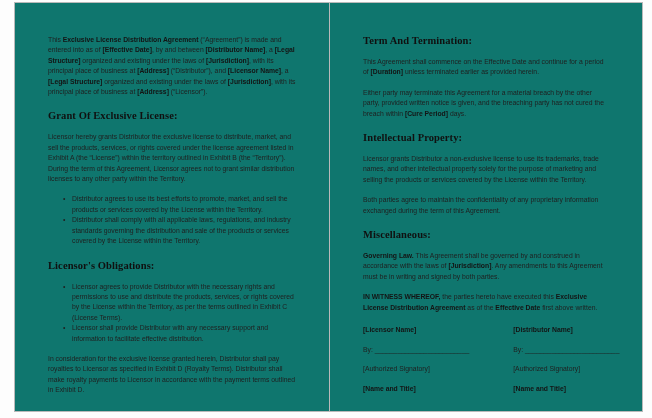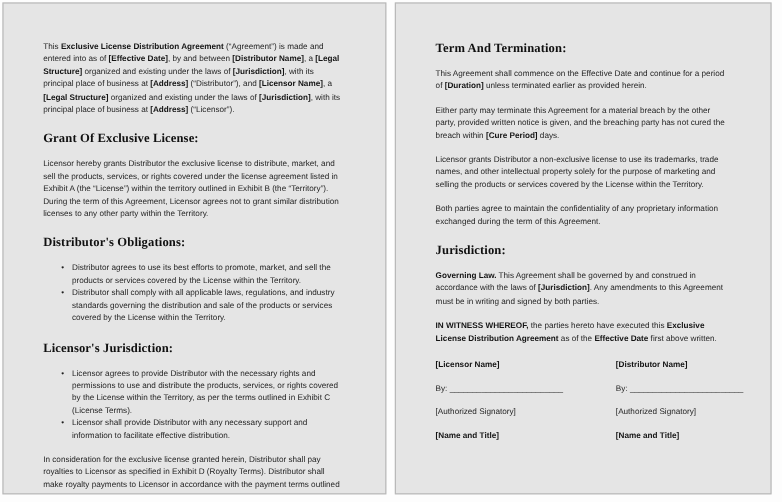--- a/index.html
+++ b/index.html
@@ -7,26 +7,26 @@
   body {
     background:#fdfdfd;
     font-family:"Liberation Sans", sans-serif;
     position:relative;
     overflow:hidden;
   }
   .page {
     position:absolute;
     top:2px;
     height:410px;
-    background:#e5e5e5;
+    background:#0f766e;
     border:1px solid #b9b9b9;
     padding:32px 33px 20px 33px;
     overflow:hidden;
   }
-  .page-1 { left:2px;  width:320px; }
+  .page-1 { left:14px;  width:320px; }
   .page-2 { left:329px; width:314px; }
   .doc-para {
     font-size:6.8px;
     line-height:10.4px;
     color:#1f1f1f;
     margin:0 0 10px 0;
   }
   .doc-heading {
     font-family:"Liberation Serif", "DejaVu Serif", serif;
     font-size:10.5px;
@@ -68,39 +68,39 @@
   }
   .sig-row.bold { font-weight:700; color:#141414; }
 </style>
 </head>
 <body>
 
 <div class="page page-1">
     <p class="doc-para">This <strong>Exclusive License Distribution Agreement</strong> (“Agreement”) is made and entered into as of <strong>[Effective Date]</strong>, by and between <strong>[Distributor Name]</strong>, a <strong>[Legal Structure]</strong> organized and existing under the laws of <strong>[Jurisdiction]</strong>, with its principal place of business at <strong>[Address]</strong> (“Distributor”), and <strong>[Licensor Name]</strong>, a <strong>[Legal Structure]</strong> organized and existing under the laws of <strong>[Jurisdiction]</strong>, with its principal place of business at <strong>[Address]</strong> (“Licensor”).</p>
     <h2 class="doc-heading">Grant Of Exclusive License:</h2>
     <p class="doc-para">Licensor hereby grants Distributor the exclusive license to distribute, market, and sell the products, services, or rights covered under the license agreement listed in Exhibit A (the “License”) within the territory outlined in Exhibit B (the “Territory”). During the term of this Agreement, Licensor agrees not to grant similar distribution licenses to any other party within the Territory.</p>
-    <h2 class="doc-heading">Distributor's Obligations:</h2>
     <ul class="doc-list">
       <li>Distributor agrees to use its best efforts to promote, market, and sell the products or services covered by the License within the Territory.</li>
       <li>Distributor shall comply with all applicable laws, regulations, and industry standards governing the distribution and sale of the products or services covered by the License within the Territory.</li>
     </ul>
-    <h2 class="doc-heading">Licensor's Jurisdiction:</h2>
+    <h2 class="doc-heading">Licensor's Obligations:</h2>
     <ul class="doc-list">
       <li>Licensor agrees to provide Distributor with the necessary rights and permissions to use and distribute the products, services, or rights covered by the License within the Territory, as per the terms outlined in Exhibit C (License Terms).</li>
       <li>Licensor shall provide Distributor with any necessary support and information to facilitate effective distribution.</li>
     </ul>
     <p class="doc-para">In consideration for the exclusive license granted herein, Distributor shall pay royalties to Licensor as specified in Exhibit D (Royalty Terms). Distributor shall make royalty payments to Licensor in accordance with the payment terms outlined in Exhibit D.</p>
   </div>
 <div class="page page-2">
     <h2 class="doc-heading">Term And Termination:</h2>
     <p class="doc-para">This Agreement shall commence on the Effective Date and continue for a period of <strong>[Duration]</strong> unless terminated earlier as provided herein.</p>
     <p class="doc-para">Either party may terminate this Agreement for a material breach by the other party, provided written notice is given, and the breaching party has not cured the breach within <strong>[Cure Period]</strong> days.</p>
+    <h2 class="doc-heading">Intellectual Property:</h2>
     <p class="doc-para">Licensor grants Distributor a non-exclusive license to use its trademarks, trade names, and other intellectual property solely for the purpose of marketing and selling the products or services covered by the License within the Territory.</p>
     <p class="doc-para">Both parties agree to maintain the confidentiality of any proprietary information exchanged during the term of this Agreement.</p>
-    <h2 class="doc-heading">Jurisdiction:</h2>
+    <h2 class="doc-heading">Miscellaneous:</h2>
     <p class="doc-para"><strong>Governing Law.</strong> This Agreement shall be governed by and construed in accordance with the laws of <strong>[Jurisdiction]</strong>. Any amendments to this Agreement must be in writing and signed by both parties.</p>
     <p class="doc-para"><strong>IN WITNESS WHEREOF,</strong> the parties hereto have executed this <strong>Exclusive License Distribution Agreement</strong> as of the <strong>Effective Date</strong> first above written.</p>
     <div class="sig-grid">
       <div class="sig-col">
         <div class="sig-row bold">[Licensor Name]</div>
         <div class="sig-row">By: _________________________</div>
         <div class="sig-row">[Authorized Signatory]</div>
         <div class="sig-row bold">[Name and Title]</div>
       </div>
       <div class="sig-col">

